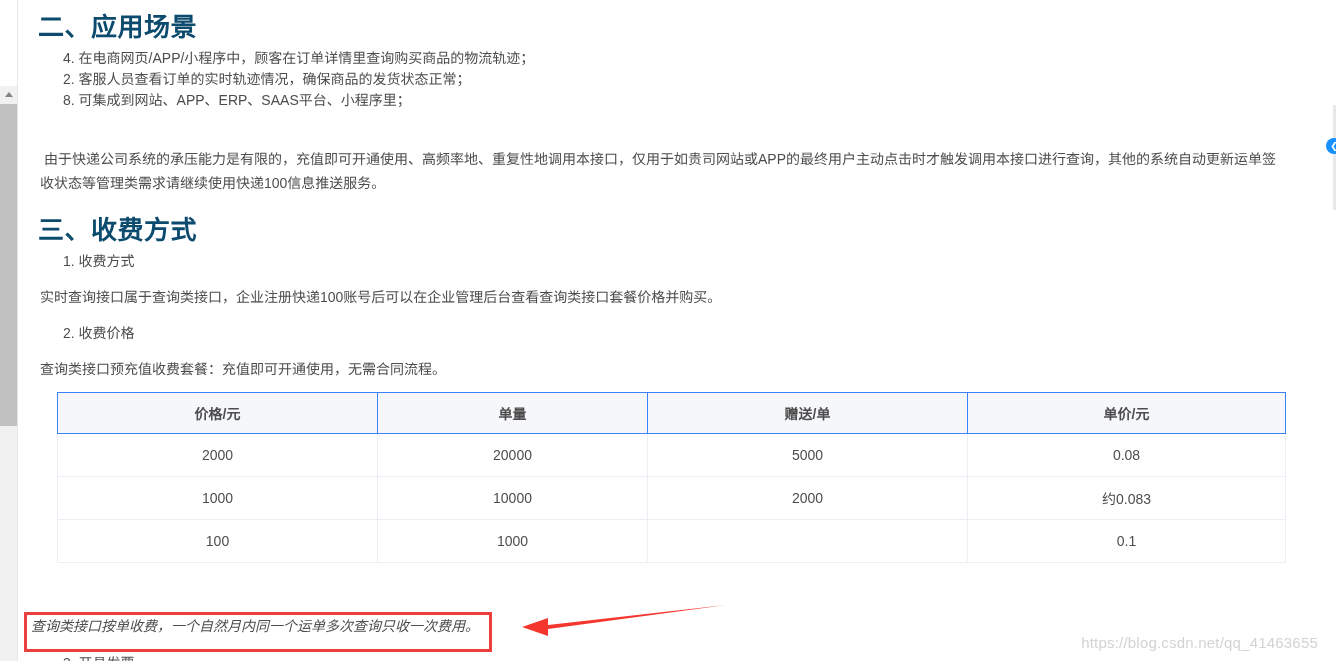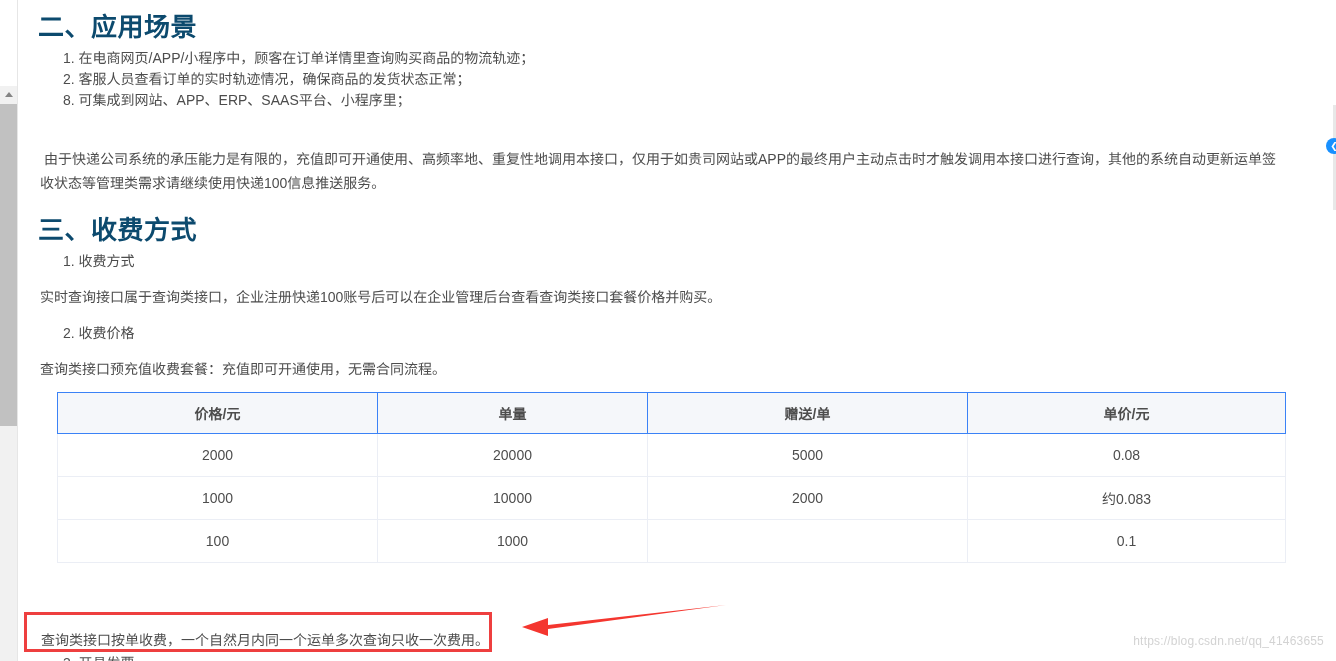--- a/index.html
+++ b/index.html
@@ -180,23 +180,24 @@
   
   #note-box {
     position: absolute;
     left: 6px;
     top: 612px;
     width: 468px;
     height: 40px;
     border: 3px solid #ee3f3f;
     box-sizing: border-box;
     display: flex;
-    align-items: flex-end;
-    padding-left: 14px;
+    align-items: flex-start;
+    padding-left: 4px;
     background: #fff;
+    font-style: italic;
   }
   #note-box .note-text {
     font-size: 14px;
     color: #4d4d4d;
     white-space: nowrap;
   }
 
   
   #red-arrow {
     position: absolute;
@@ -215,23 +216,23 @@
     font-size: 14px;
     color: #4d4d4d;
     white-space: nowrap;
     overflow: hidden;
     height: 9px;
   }
 
   
   #watermark {
     position: absolute;
-    right: 12px;
+    right: 18px;
     top: 634px;
-    font-size: 12px;
+    font-size: 15px;
     color: #d3d3d3;
     letter-spacing: 0.2px;
     white-space: nowrap;
     font-family: "Liberation Sans", sans-serif;
     text-align: right;
   }
 
   
   #right-edge-rail {
     position: absolute;
@@ -267,21 +268,21 @@
   <div class="sb-thumb"></div>
   <div class="sb-track-bot"></div>
 </div>
 
 <div id="content">
   <div class="doc-inner">
 
     <h2 class="section-title" id="sec-app-title">二、应用场景</h2>
 
     <ul class="ordered-list" id="app-list">
-      <li>1. 在电商网页/APP/小程序中，顾客在订单详情里查询购买商品的物流轨迹；</li>
+      <li>4. 在电商网页/APP/小程序中，顾客在订单详情里查询购买商品的物流轨迹；</li>
       <li>2. 客服人员查看订单的实时轨迹情况，确保商品的发货状态正常；</li>
       <li>8. 可集成到网站、APP、ERP、SAAS平台、小程序里；</li>
     </ul>
 
     <p class="body-para" id="para-warning">由于快递公司系统的承压能力是有限的，充值即可开通使用、高频率地、重复性地调用本接口，仅用于如贵司网站或APP的最终用户主动点击时才触发调用本接口进行查询，其他的系统自动更新运单签收状态等管理类需求请继续使用快递100信息推送服务。</p>
 
     <h2 class="section-title" id="sec-fee-title">三、收费方式</h2>
 
     <div class="sub-item" id="fee-sub-1">1. 收费方式</div>
 

